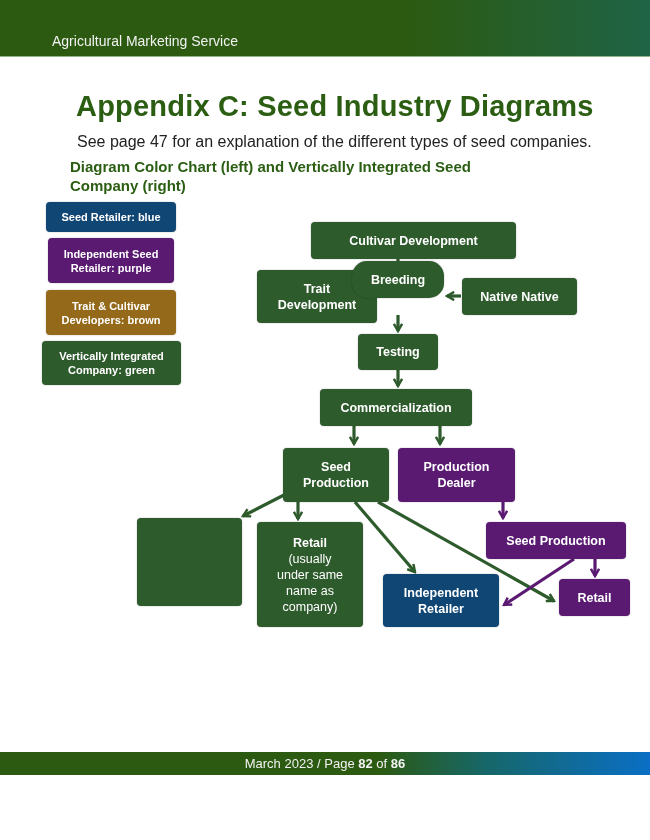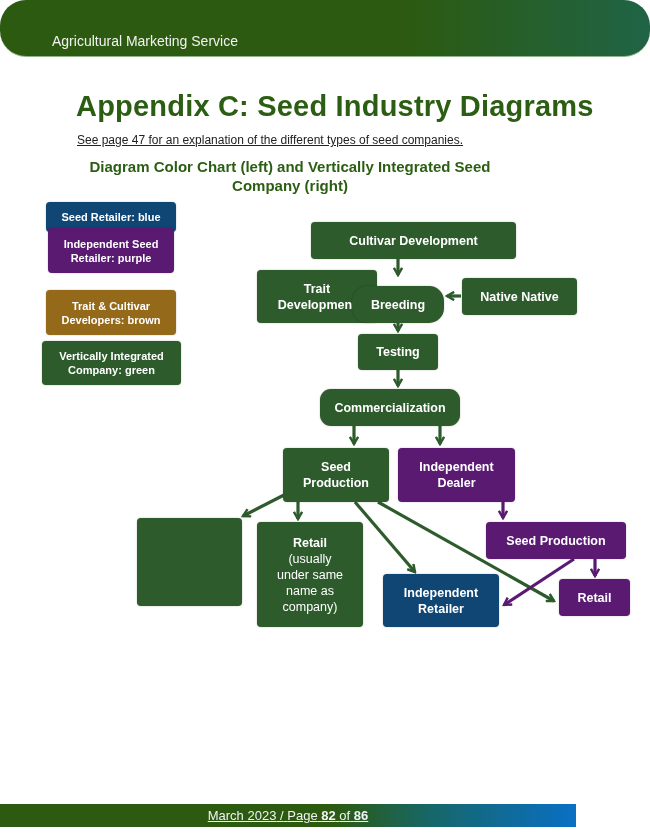--- a/index.html
+++ b/index.html
@@ -5,75 +5,74 @@
     html, body { margin: 0; padding: 0; }
     body {
       width: 650px; height: 840px; position: relative; overflow: hidden;
       background: #ffffff;
       font-family: "Liberation Sans", "DejaVu Sans", sans-serif;
     }
     .header {
       position: absolute; left: 0; top: 0; width: 650px; height: 56px;
       background: linear-gradient(to right, #2c5a10 0%, #2c5a10 62%, #1f6446 100%);
       border-bottom: 1px solid #8fb58a;
-      border-radius: 26px;
     }
     .header-title {
       position: absolute; left: 52px; top: 33px;
       color: #f2f2f2; font-size: 14px;
     }
     .page-title {
       position: absolute; left: 76px; top: 90px;
       color: #2b5e13; font-size: 29px; font-weight: bold; letter-spacing: 0.2px;
       white-space: nowrap;
     }
     .intro {
       position: absolute; left: 77px; top: 133px;
-      color: #222; font-size: 12px; white-space: nowrap; text-decoration: underline;
+      color: #222; font-size: 16px; white-space: nowrap;
     }
     .section-title {
       position: absolute; left: 70px; top: 157px; width: 440px;
-      color: #2b5e13; font-size: 15px; font-weight: bold; text-align: center;
+      color: #2b5e13; font-size: 15px; font-weight: bold; text-align: left;
       line-height: 19px;
     }
     .box {
       position: absolute; box-sizing: border-box; border-radius: 4px;
       color: #ffffff; font-weight: bold; font-size: 12.5px; line-height: 16px;
       display: flex; flex-direction: column; align-items: center; justify-content: center;
       text-align: center; box-shadow: 0 0 1.5px rgba(0,0,0,0.35);
     }
     .green { background: #2e5b2c; }
     .purple { background: #5a1a72; }
     .blue { background: #104674; }
     .brown { background: #94691a; }
     .legend { font-size: 11px; line-height: 14px; }
     .norm { font-weight: normal; }
     svg.arrows { position: absolute; left: 0; top: 0; }
     .footer {
-      position: absolute; left: 0; top: 804px; width: 576px; height: 23px;
+      position: absolute; left: 0; top: 752px; width: 650px; height: 23px;
       background: linear-gradient(to right, #2c5a10 0%, #2c5a10 58%, #16676a 75%, #0a6fc5 100%);
-      color: #f2f2f2; font-size: 13px; text-align: center; line-height: 23px; text-decoration: underline;
+      color: #f2f2f2; font-size: 13px; text-align: center; line-height: 23px;
     }
     .footer b { font-weight: bold; }
   </style>
 </head>
 <body>
 
 <div class="header">
   <span class="header-title">Agricultural Marketing Service</span>
 </div>
 
 <div class="page-title">Appendix C: Seed Industry Diagrams</div>
 <div class="intro">See page 47 for an explanation of the different types of seed companies.</div>
 <div class="section-title">Diagram Color Chart (left) and Vertically Integrated Seed Company (right)</div>
 
 <div class="box blue legend" style="left:46px; top:202px; width:130px; height:30px;">
   <span>Seed Retailer: blue</span>
 </div>
-<div class="box purple legend" style="left:48px; top:228px; width:126px; height:45px; padding:0 8px;">
+<div class="box purple legend" style="left:48px; top:238px; width:126px; height:45px; padding:0 8px;">
   <span>Independent Seed Retailer: purple</span>
 </div>
 <div class="box brown legend" style="left:46px; top:290px; width:130px; height:45px; padding:0 10px;">
   <span>Trait &amp; Cultivar Developers: brown</span>
 </div>
 <div class="box green legend" style="left:42px; top:341px; width:139px; height:44px; padding:15px 8px;">
   <span>Vertically Integrated Company: green</span>
 </div>
 
 <svg class="arrows" width="650" height="840">
@@ -104,37 +103,37 @@
     <line x1="574" y1="559" x2="504" y2="605" marker-end="url(#ap)"></line>
   </g>
 </svg>
 
 <div class="box green" style="left:311px; top:222px; width:205px; height:37px;">
   <span>Cultivar Development</span>
 </div>
 <div class="box green" style="left:213px; top:270px; width:120px; height:53px; padding:0 18px;margin-left:44px;">
   <span>Trait Development</span>
 </div>
-<div class="box green" style="left:352px; top:286px; width:92px; height:37px;border-radius:15px;">
+<div class="box green" style="left:352px; top:261px; width:92px; height:37px;border-radius:15px;">
   <span>Breeding</span>
 </div>
 <div class="box green" style="left:462px; top:278px; width:115px; height:37px;">
   <span>Native Native</span>
 </div>
 <div class="box green" style="left:358px; top:334px; width:80px; height:36px;">
   <span>Testing</span>
 </div>
-<div class="box green" style="left:320px; top:389px; width:140px; height:37px;border-radius:11px;">
+<div class="box green" style="left:320px; top:389px; width:152px; height:37px;">
   <span>Commercialization</span>
 </div>
 <div class="box green" style="left:283px; top:448px; width:106px; height:54px; padding:0 22px;">
   <span>Seed Production</span>
 </div>
 <div class="box purple" style="left:398px; top:448px; width:117px; height:54px; padding:0 10px;">
-  <span>Independent Dealer</span>
+  <span>Production Dealer</span>
 </div>
 <div class="box green" style="left:137px; top:518px; width:105px; height:88px; padding:0 14px;">
 </div>
 <div class="box green" style="left:257px; top:522px; width:106px; height:105px; padding:0 14px;">
   <span>Retail</span>
   <span class="norm">(usually under same name as company)</span>
 </div>
 <div class="box blue" style="left:383px; top:574px; width:116px; height:53px; padding:12px 10px;">
   <span>Independent Retailer</span>
 </div>

